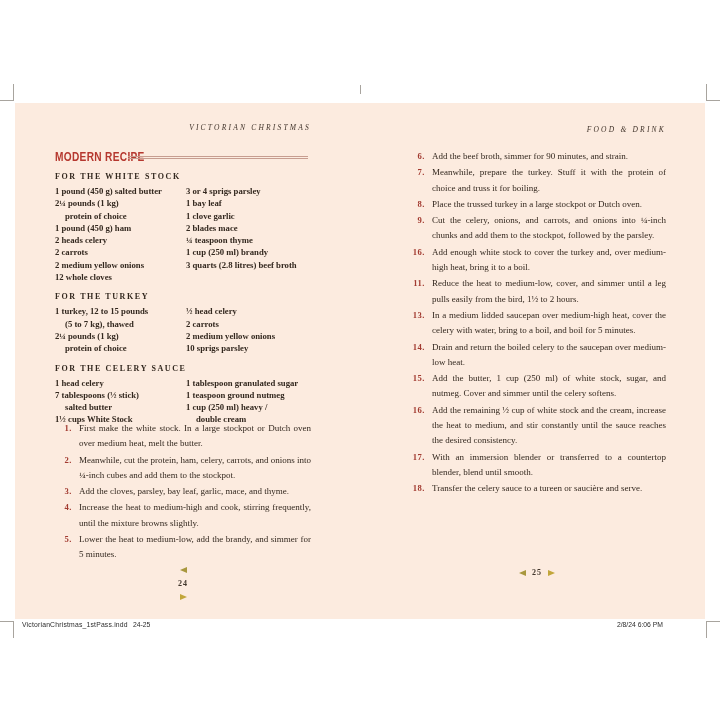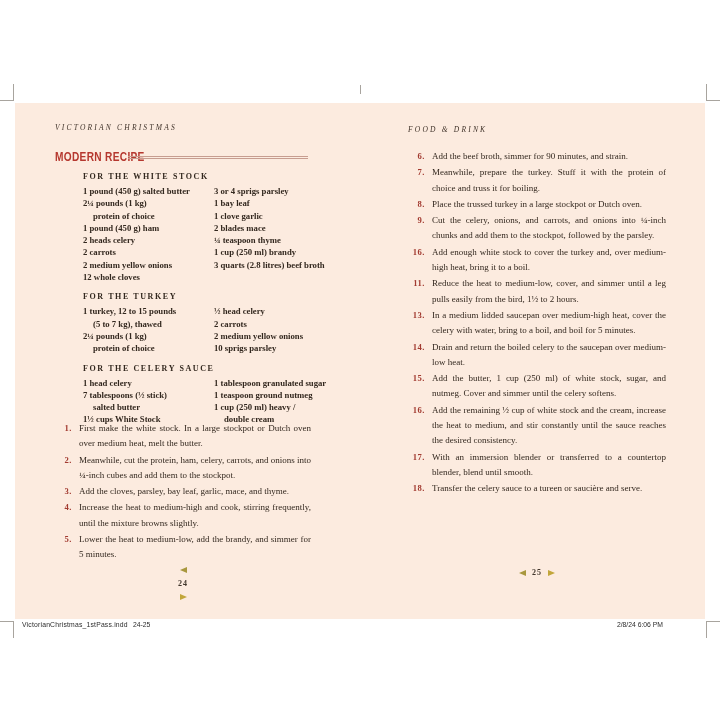--- a/index.html
+++ b/index.html
@@ -9,36 +9,36 @@
   }
   .spread{
     position:absolute;left:15px;top:103px;width:690px;height:516px;
     background:#fcebdf;
   }
   
   .mark{position:absolute;background:#a8a49e;}
   
   .running-head{
     position:absolute;font-style:italic;font-size:7.5px;letter-spacing:2.2px;
-    color:#40332a;text-align:left;white-space:nowrap;
+    color:#40332a;text-align:right;white-space:nowrap;
   }
   
   .recipe-label{
     position:absolute;left:55px;top:148px;
     font-family:"Liberation Sans", sans-serif;font-weight:bold;
     font-size:13px;letter-spacing:.4px;color:#b5372e;
     transform:scale(.78,1.05);transform-origin:left top;white-space:nowrap;
   }
   .recipe-rule{
     position:absolute;left:128px;top:156px;width:180px;height:1px;
     border-top:1px solid #c79d90;border-bottom:1px solid #c79d90;
   }
   
   .ingredients{position:absolute;left:55px;top:172px;width:256px;}
-  .ing-section{margin-bottom:9px;margin-left:28px;}
+  .ing-section{margin-bottom:9px;}
   .ing-title{
     font-weight:bold;font-size:8px;letter-spacing:1.6px;color:#33281f;
     margin:0 0 4px 0;white-space:nowrap;
   }
   .ing-cols{display:flex;}
   .ing-col1{width:131px;flex:0 0 131px;}
   .ing-col2{flex:1;}
   .ing-line{
     font-weight:bold;font-size:8.7px;line-height:12.3px;color:#33281f;
     white-space:nowrap;

